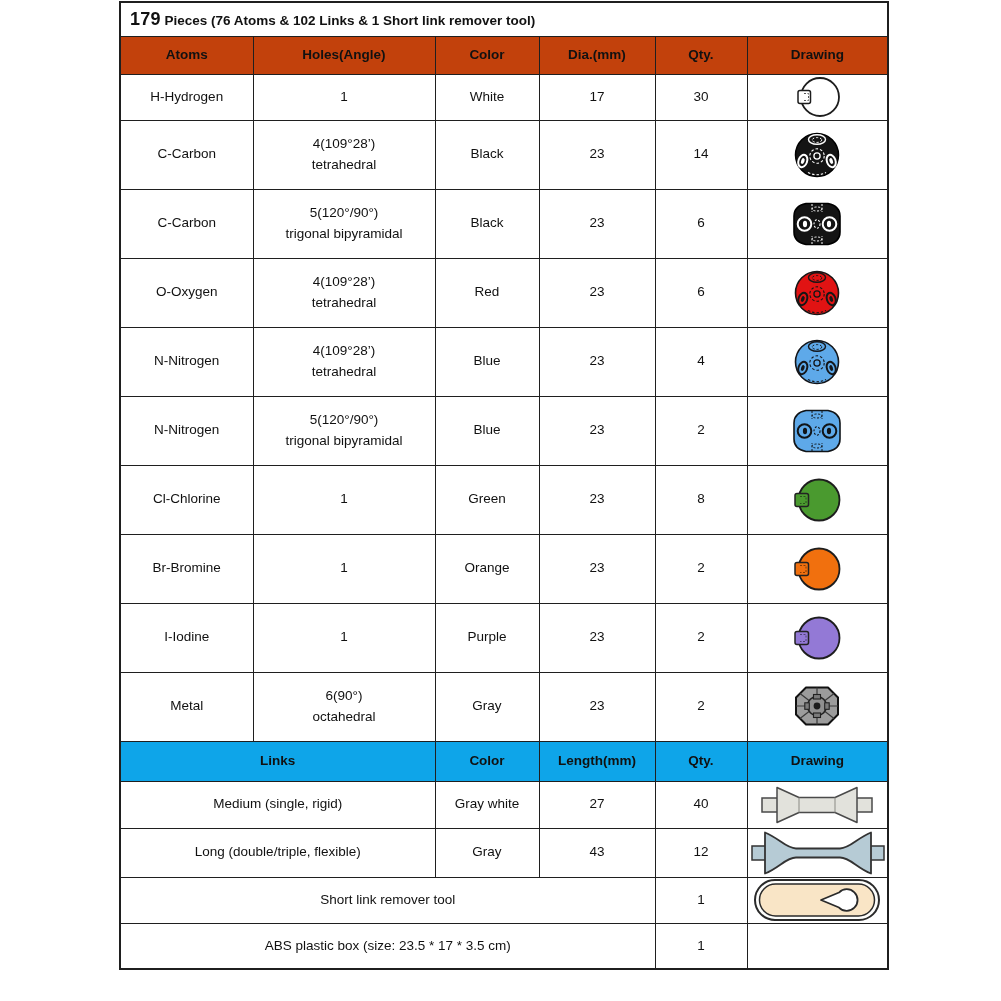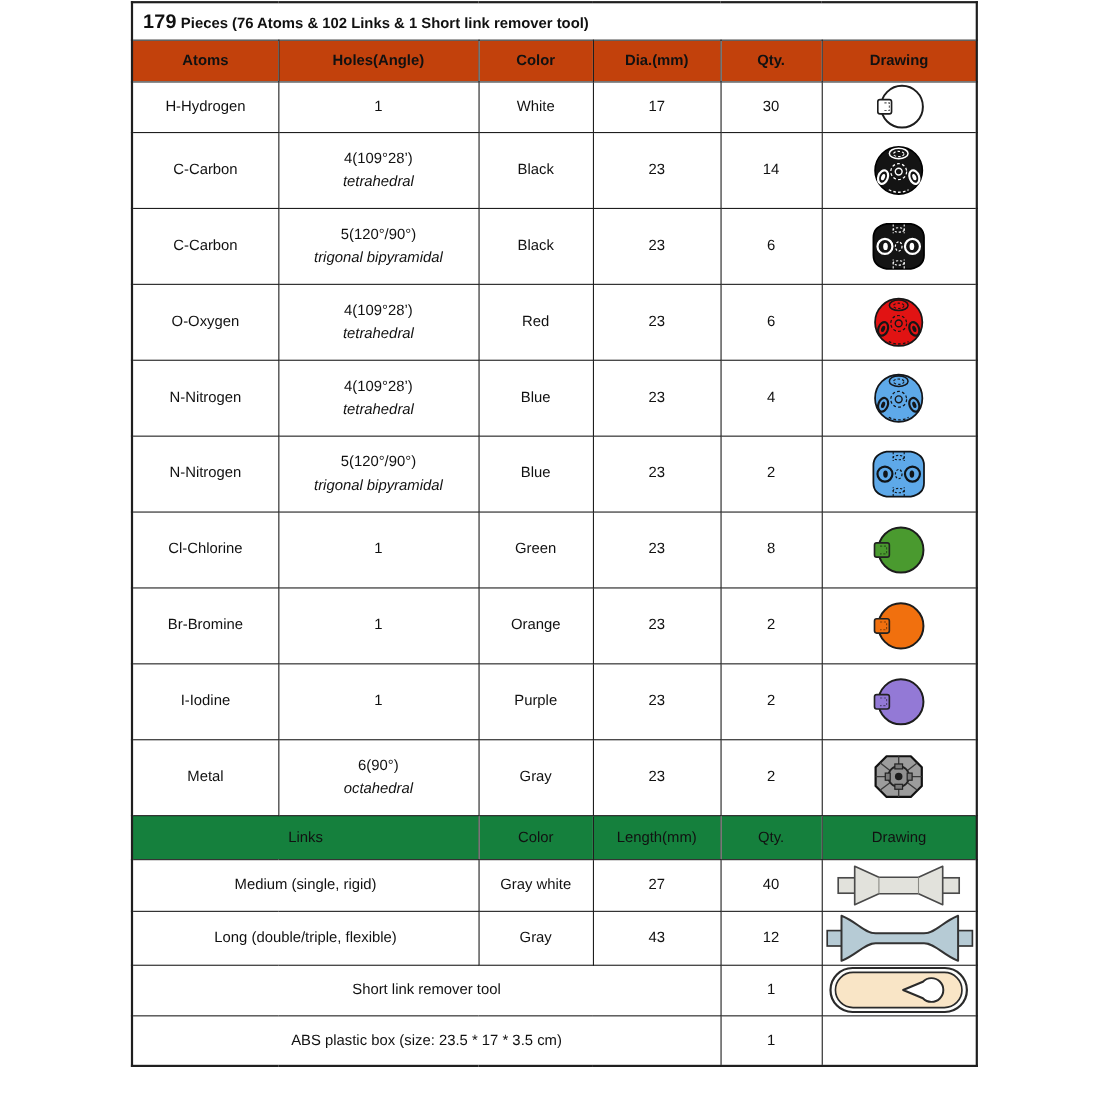--- a/index.html
+++ b/index.html
@@ -23,24 +23,24 @@
   td.left{text-align:left;padding-left:10px;}
   tr.r-title td{background:#fff;font-weight:bold;text-align:left;padding-left:9px;}
   tr.r-title{height:34px;margin-left:12px;}
   .big{font-size:18px;font-weight:bold;letter-spacing:.2px;}
   .t-rest{font-size:13.5px;font-weight:bold;}
   tr.r-head td{background:#c2410c;font-weight:bold;}
   tr.r-head{height:38px;}
   tr.r-h{height:46px;}
   tr.r-atom{height:69px;padding-left:12px;}
   tr.r-linkhead{height:40px;}
-  tr.r-linkhead td{background:#15803d;font-weight:normal;}
+  tr.r-linkhead td{background:#0ea5e9;font-weight:bold;}
   tr.r-link{height:46px;}
   tr.r-extra{height:46px;}
-  .holes2{display:block;font-style:italic;}
+  .holes2{display:block;}
   td.draw{padding:0;}
   td.draw svg{display:block;margin:0 auto;}
   col.c1{width:133px;} col.c2{width:182px;} col.c3{width:104px;}
   col.c4{width:116px;} col.c5{width:92px;}  col.c6{width:141px;}
 </style>
 </head>
 <body>
 
 <div id="sheet">
   <table class="kit">

